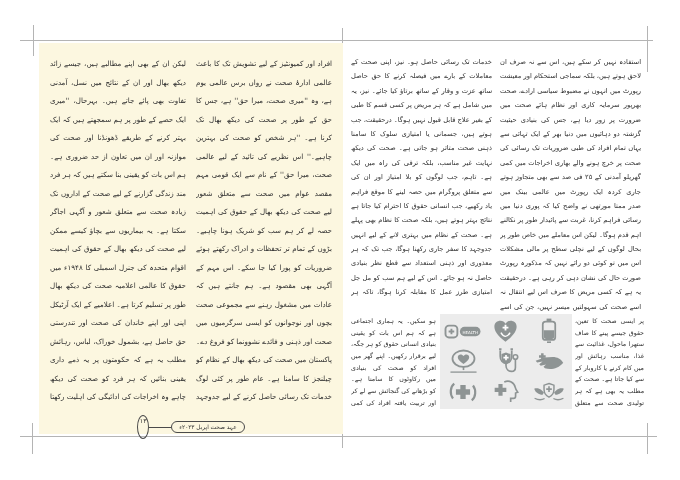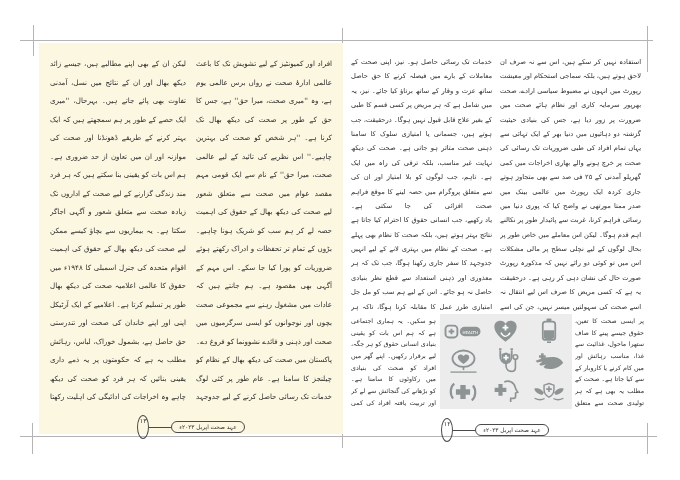--- a/index.html
+++ b/index.html
@@ -139,21 +139,20 @@
         <div class="tline">خدمات تک رسائی حاصل ہو۔ نیز، اپنی صحت کے بارے میں نظر ثانی</div>
         <div class="tline">معاملات کے بارے میں فیصلہ کرنے کا حق حاصل ہو، جب کہ اس کے</div>
         <div class="tline">ساتھ عزت و وقار کے ساتھ برتاؤ کیا جائے۔ نیز، یہ بھی صحت کے حقوق</div>
         <div class="tline">میں شامل ہے کہ ہر مریض پر کسی قسم کا طبی تجربہ، تجرباتی معائنے یا رضامندی</div>
         <div class="tline">کے بغیر علاج قابل قبول نہیں ہوگا۔ درحقیقت، جب لوگ پابندی کا شکار</div>
         <div class="tline">ہوتے ہیں، جسمانی یا امتیازی سلوک کا سامنا کرتے ہیں تو ان کی جسمانی و</div>
         <div class="tline">ذہنی صحت متاثر ہو جاتی ہے۔ صحت کی دیکھ بھال میں امتیازی سلوک</div>
         <div class="tline">نہایت غیر مناسب، بلکہ ترقی کی راہ میں ایک بڑی رکاوٹ تصور کیا جاتا</div>
         <div class="tline">ہے۔ تاہم، جب لوگوں کو بلا امتیاز اور ان کی رضامندی سے ان کی صحت</div>
         <div class="tline">سے متعلق پروگرام میں حصہ لینے کا موقع فراہم کیا جاتا ہے تو ہر انسان کی</div>
-        <div class="tline">صحت افزائی کی جا سکتی ہے۔</div>
         <div class="tline">یاد رکھیے، جب انسانی حقوق کا احترام کیا جاتا ہے تو نہ صرف</div>
         <div class="tline">نتائج بہتر ہوتے ہیں، بلکہ صحت کا نظام بھی پہلے سے زیادہ مؤثر ہو جاتا</div>
         <div class="tline">ہے۔ صحت کے نظام میں بہتری لانے کے لیے انہیں اس وقت تک</div>
         <div class="tline">جدوجہد کا سفر جاری رکھنا ہوگا، جب تک کہ ہر فرد کو بلا تفریق نسل، مذہب،</div>
         <div class="tline">معذوری اور ذہنی استعداد سے قطع نظر بنیادی انسانی حقوق تک رسائی</div>
         <div class="tline">حاصل نہ ہو جائے۔ اس کے لیے ہم سب کو مل جل کر عدم مساوات اور</div>
         <div class="tline">امتیازی طرز عمل کا مقابلہ کرنا ہوگا، تاکہ ہر شخص تک صحت کے وسائل بہتر</div>
       </div>
     <div class="col rp-narrow col-b">
         <div class="tline">ہو سکیں۔ یہ ہماری اجتماعی ذمے داری بنتی</div>
@@ -231,20 +230,15 @@
         <svg width="32" height="19" viewBox="0 0 40 23">
           <path d="M20 1.5l6.2 2.1v5.2c0 4.9-2.5 8.2-6.2 9.7-3.7-1.5-6.2-4.8-6.2-9.7V3.6z" fill="none" stroke="#8e9494" stroke-width="1.8"></path>
           <path d="M20 5v7M16.5 8.5h7" stroke="#8e9494" stroke-width="2" fill="none"></path>
           <path d="M12 15.5C7 15.5 3 12.5 1.5 8c3-1 6.5-.4 9 1.7l3.2 3z" fill="#8e9494"></path>
           <path d="M28 15.5c5 0 9-3 10.5-7.5-3-1-6.5-.4-9 1.7l-3.2 3z" fill="#8e9494"></path>
           <path d="M2 20c4.5 2.3 9 2.3 12.5.3M38 20c-4.5 2.3-9 2.3-12.5.3" stroke="#8e9494" stroke-width="1.6" fill="none"></path>
         </svg>
       </div>
     </div>
 
-    <div class="footer">
-      <div class="pnum">۱۲</div>
-      <div class="fline"></div>
-      <div class="foval">عہد صحت اپریل ۲۰۲۳ء</div>
-    </div>
   </div>
 
 </div>
 
 </body></html>

